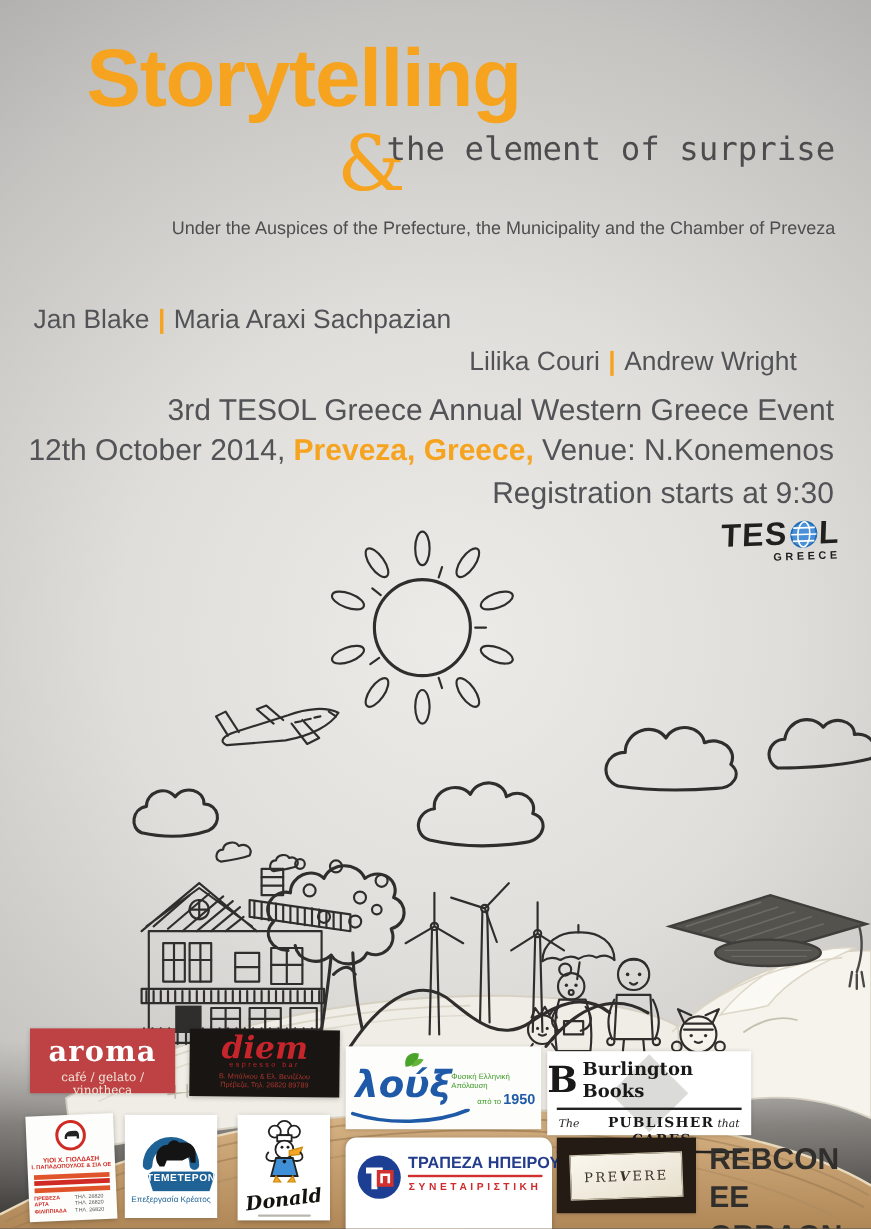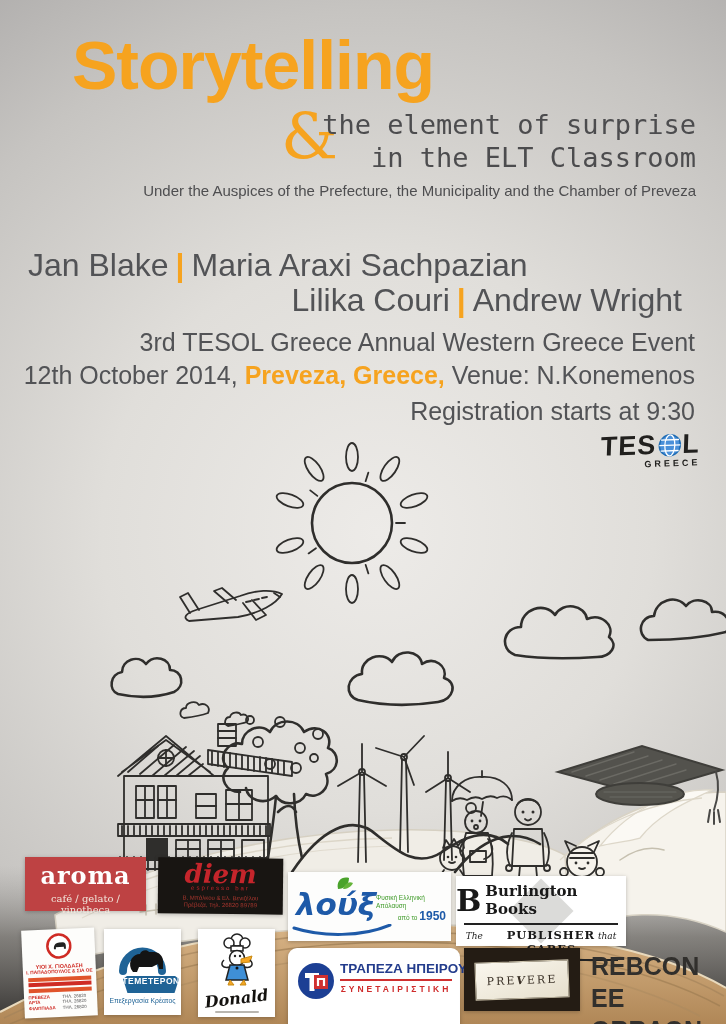--- a/index.html
+++ b/index.html
@@ -9,21 +9,21 @@
     background:radial-gradient(95% 68% at 52% 52%, #edebe8 0%, #e0deda 40%, #c6c4c1 75%, #adabaa 100%);
   }
   .abs{position:absolute;}
   
   .title{left:72px;top:26px;font-size:68px;font-weight:bold;letter-spacing:-1px;color:#f6a31f;z-index:5;}
   .amp{left:281px;top:100px;font-family:"DejaVu Serif",serif;font-size:64px;color:#f6a31f;z-index:5;}
   .subtitle{right:30px;top:108px;text-align:right;font-family:"DejaVu Sans Mono",monospace;
     font-size:27px;line-height:33px;color:#4c4c4e;z-index:5;}
   .auspices{right:30px;top:182px;font-size:15px;font-weight:normal;color:#4e4e50;z-index:5;}
   
-  .speakers{left:28px;right:44px;top:248px;font-size:32px;color:#525356;line-height:35px;z-index:5;}
+  .speakers{left:28px;right:62px;top:248px;font-size:22px;color:#525356;line-height:35px;z-index:5;}
   .speakers .l1{text-align:left;}
   .speakers .l2{text-align:right;}
   .sep{color:#f6a31f;font-weight:bold;padding:0 7px;}
   .event{right:31px;top:326px;text-align:right;font-size:25px;line-height:33px;color:#525356;z-index:5;}
   .event .hl{color:#f6a31f;font-weight:bold;}
   .event .reg{margin-top:3px;}
   
   .tesol{right:26px;top:430px;z-index:5;transform:rotate(-2deg);color:#21201e;}
   .tesol .row{display:flex;align-items:center;font-weight:bold;font-size:27px;letter-spacing:1px;transform:skewX(-4deg);}
   .tesol .globe{margin:0 1px;}
@@ -283,21 +283,20 @@
         <circle class="sk2" cx="564" cy="872" r="4"></circle>
           <circle class="sk2" cx="600" cy="872" r="4"></circle>
       </g>
     </g>
   </svg>
 
   <div class="abs title">Storytelling</div>
   <div class="abs amp">&amp;</div>
   <div class="abs subtitle">
     <div>the element of surprise</div>
-    <div>in the ELT Classroom</div>
   </div>
   <div class="abs auspices">Under the Auspices of the Prefecture, the Municipality and the Chamber of Preveza</div>
 
   <div class="abs speakers">
     <div class="l1">
       <span>Jan Blake</span><span class="sep">|</span><span>Maria Araxi Sachpazian</span>
     </div>
     <div class="l2">
       <span>Lilika Couri</span><span class="sep">|</span><span>Andrew Wright</span>
     </div>

